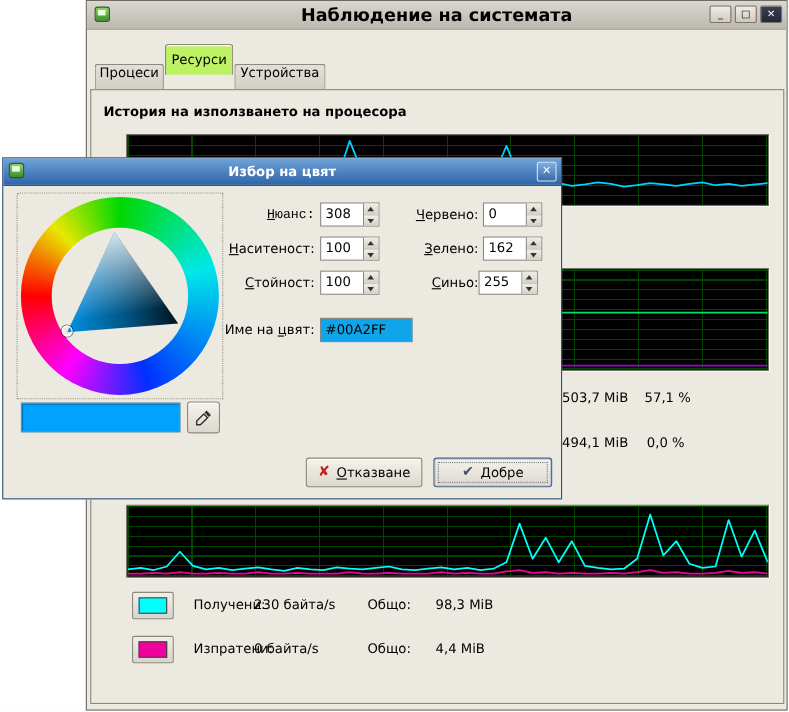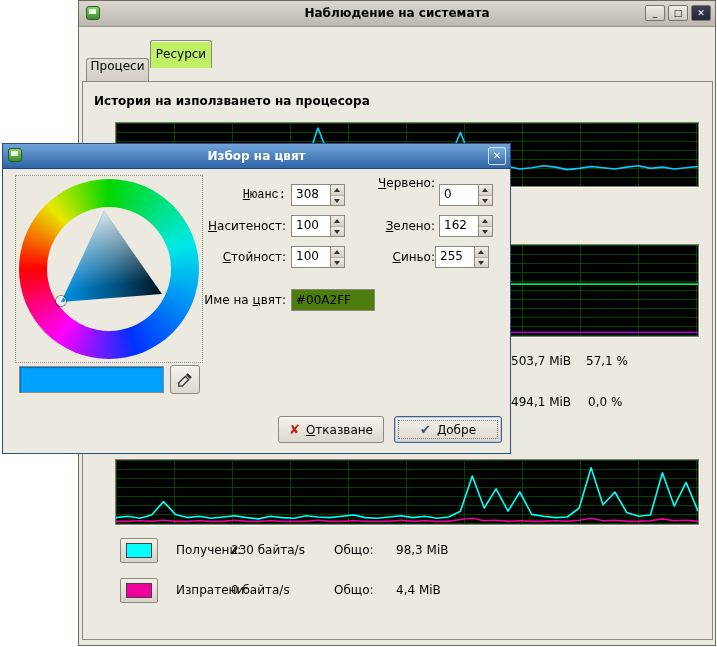--- a/index.html
+++ b/index.html
@@ -7,21 +7,21 @@
           font-family:"DejaVu Sans",sans-serif;font-size:12px;color:#000;}
   .txt{position:absolute;white-space:nowrap;}
   .heading{position:absolute;font-weight:bold;white-space:nowrap;}
 
   
   .main-window{position:absolute;left:78px;top:0;width:638px;height:646px;
                background:#ece9e1;border:1px solid #6e6a61;box-sizing:border-box;z-index:1;}
   .titlebar{position:absolute;left:0;top:0;right:0;height:25px;
             background:linear-gradient(#dad7d0,#bcb8af);border-bottom:1px solid #9a958c;}
   .titlebar .title{position:absolute;left:0;right:0;top:0;line-height:25px;text-align:center;
-                   font-weight:bold;font-size:12px;}
+                   font-weight:bold;font-size:16px;}
   .app-icon{position:absolute;left:7px;top:5px;width:14px;height:14px;background:linear-gradient(#8fd06a,#3d8c2f);
             border:1px solid #2a5e20;border-radius:3px;box-sizing:border-box;}
   .app-icon::after{content:"";position:absolute;left:2px;top:2px;width:7px;height:5px;background:#e8ffe0;}
   .wbtns{position:absolute;right:4px;top:4px;display:flex;gap:3px;}
   .wbtn{width:20px;height:16px;text-align:center;line-height:15px;font-size:9px;
         background:linear-gradient(#f0ede7,#cfcabf);border:1px solid #7a756b;border-radius:2px;
         box-sizing:border-box;cursor:default;}
   .wbtn.close{background:linear-gradient(#3a3f52,#23273a);color:#fff;font-weight:bold;}
 
   .menubar{position:absolute;left:0;top:25px;right:0;height:22px;}
@@ -77,21 +77,21 @@
   .spin{position:absolute;width:54px;height:22px;background:#fff;border:1px solid #8d887e;
         box-sizing:border-box;display:flex;}
   .spin-val{flex:1;padding:2px 0 0 4px;font-size:12px;}
   .steppers{width:13px;display:flex;flex-direction:column;border-left:1px solid #8d887e;}
   .st{flex:1;background:linear-gradient(#f0ede7,#d5d1c8);position:relative;}
   .st.up{border-bottom:1px solid #b5b1a8;}
   .st.up::after{content:"";position:absolute;left:3px;top:3px;border-left:3px solid transparent;
                 border-right:3px solid transparent;border-bottom:4px solid #333;}
   .st.dn::after{content:"";position:absolute;left:3px;top:3px;border-left:3px solid transparent;
                 border-right:3px solid transparent;border-top:4px solid #333;}
-  .text-input{position:absolute;background:#4d7c0f;border:1px solid #8d887e;box-sizing:border-box;
+  .text-input{position:absolute;background:#0ea5e9;border:1px solid #8d887e;box-sizing:border-box;
               padding:3px 0 0 4px;font-size:12px;}
   .preview{position:absolute;left:16px;top:222px;width:145px;height:27px;border:1px solid #8d887e;
            box-shadow:inset 1px 1px 1px rgba(0,0,0,.3);box-sizing:border-box;}
   .tool-btn{position:absolute;left:167px;top:221px;width:30px;height:29px;
             background:linear-gradient(#f5f2ec,#dcd8cf);border:1px solid #8d887e;border-radius:3px;
             box-sizing:border-box;display:flex;align-items:center;justify-content:center;
             box-shadow:inset 0 1px 0 #fff;}
   .btn{position:absolute;height:27px;display:flex;align-items:center;justify-content:center;gap:6px;
        background:linear-gradient(#f5f2ec,#dcd8cf);border:1px solid #8d887e;border-radius:3px;
        box-sizing:border-box;font-size:12px;box-shadow:inset 0 1px 0 #fff;}
@@ -114,20 +114,21 @@
       <span class="wbtns">
         <span class="wbtn">_</span>
         <span class="wbtn">□</span>
         <span class="wbtn close">✕</span>
       </span>
     </div>
 
 
     <div class="tab inactive" style="left:7px;width:63px;">Процеси</div>
     <div class="tab active" style="left:71px;width:62px;">Ресурси</div>
+    <div class="tab inactive" style="left:134px;width:83px;">Устройства</div>
 
     <div class="notebook"></div>
 
     <div class="heading" style="left:15px;top:93px;z-index:2;">История на използването на процесора</div>
 
     <div class="chart" style="left:36px;top:121px;width:584px;height:65px;">
       <svg class="chart-svg" viewBox="0 0 582 63" preserveAspectRatio="none">
           <polyline points="0.0,45.4 11.9,44.1 23.8,46.6 35.6,43.5 47.5,44.7 59.4,46.0 71.3,42.8 83.1,44.1 95.0,45.4 106.9,47.3 118.8,44.1 130.7,42.2 142.5,44.7 154.4,46.0 166.3,43.5 178.2,45.4 190.0,41.6 201.9,5.0 213.8,34.6 225.7,44.1 237.6,46.0 249.4,44.7 261.3,43.5 273.2,45.4 285.1,46.6 296.9,44.1 308.8,42.2 320.7,44.7 332.6,37.8 344.4,9.5 356.3,39.1 368.2,44.1 380.1,45.4 392.0,43.5 403.8,46.0 415.7,44.7 427.6,42.8 439.5,44.1 451.3,46.6 463.2,45.4 475.1,43.5 487.0,44.7 498.9,46.0 510.7,44.1 522.6,42.8 534.5,45.4 546.4,44.1 558.2,46.0 570.1,44.7 582.0,43.5" fill="none" stroke="#00d2ff" stroke-width="1.6" stroke-linejoin="round" vector-effect="non-scaling-stroke"></polyline>
         </svg>
     </div>
@@ -208,21 +209,21 @@
 
     <span class="fld-label" style="left:193px;top:106px;width:90px;"><span class="mn">С</span><span>тойност:</span></span>
     <div class="spin" style="left:288px;top:102px;">
       <span class="spin-val">100</span>
       <span class="steppers">
           <span class="st up"></span>
           <span class="st dn"></span>
         </span>
     </div>
 
-    <span class="fld-label" style="left:345px;top:32px;width:87px;"><span class="mn">Ч</span><span>ервено:</span></span>
+    <span class="fld-label" style="left:345px;top:44px;width:87px;"><span class="mn">Ч</span><span>ервено:</span></span>
     <div class="spin" style="left:436px;top:40px;">
       <span class="spin-val">0</span>
       <span class="steppers">
           <span class="st up"></span>
           <span class="st dn"></span>
         </span>
     </div>
 
     <span class="fld-label" style="left:345px;top:75px;width:87px;"><span class="mn">З</span><span>елено:</span></span>
     <div class="spin" style="left:436px;top:71px;">

